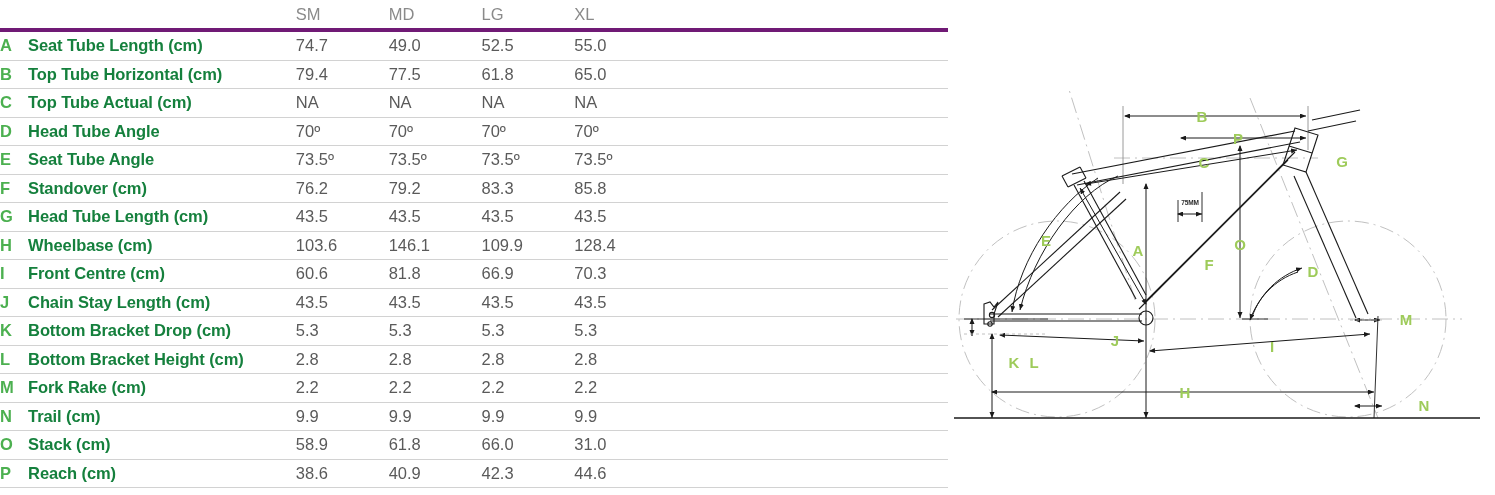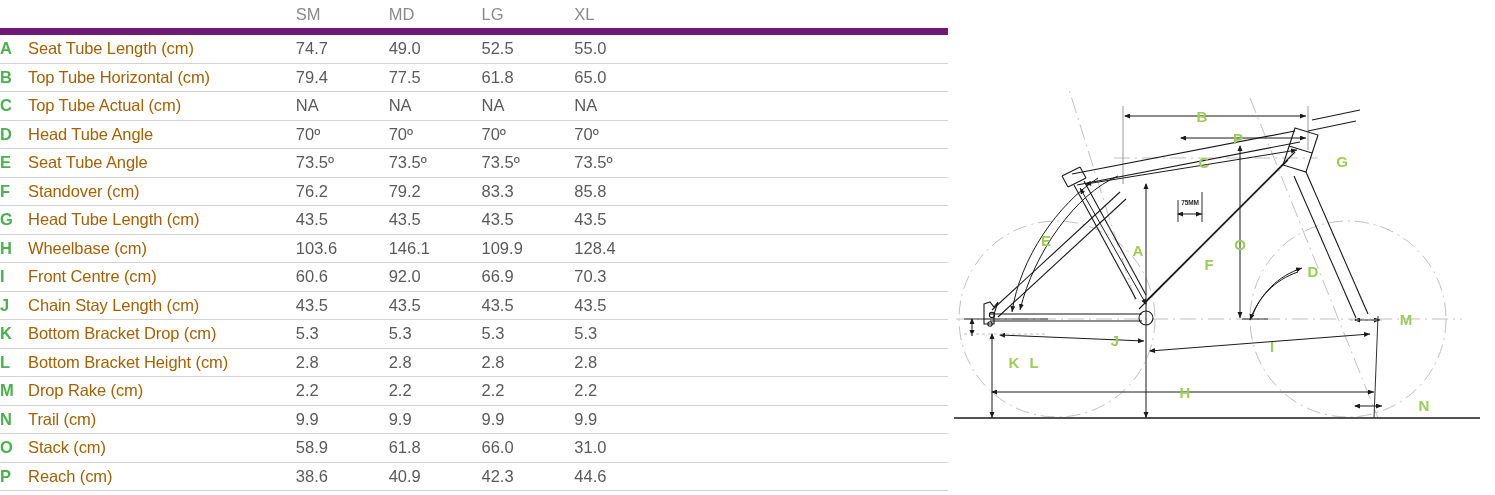--- a/index.html
+++ b/index.html
@@ -28,39 +28,39 @@
 
   table.geo th,table.geo td{
     padding:0;
     text-align:left;
     vertical-align:middle;
     height:27.5px;
     line-height:27.5px;
     white-space:nowrap;
   }
   table.geo thead th{
-    border-bottom:7px solid #701a75;
+    border-bottom:4px solid #701a75;
     color:#8a8a8a;
     font-weight:400;
     font-size:16.5px;
     height:28px;line-height:28px;
   }
   table.geo tbody td{
     border-bottom:1px solid #d2d2d2;
     font-size:16.5px;
   }
   td.letter{
     color:#4cb050;
     font-weight:700;
     font-size:16px;
     padding-right:2px;
   }
   td.label{
-    color:#a16207;
-    font-weight:400;
+    color:#15803d;
+    font-weight:700;
     font-size:16.5px;
     letter-spacing:-0.1px;
   }
   td.val{
     color:#5a5a5a;
     font-weight:400;
     font-size:16.5px;
   }
   td.pad{border-bottom:1px solid #d2d2d2;}
 
@@ -180,21 +180,21 @@
             <td class="val">103.6</td>
             <td class="val">146.1</td>
             <td class="val">109.9</td>
             <td class="val">128.4</td>
             <td class="pad"></td>
           </tr>
           <tr>
             <td class="letter">I</td>
             <td class="label">Front Centre (cm)</td>
             <td class="val">60.6</td>
-            <td class="val">92.0</td>
+            <td class="val">81.8</td>
             <td class="val">66.9</td>
             <td class="val">70.3</td>
             <td class="pad"></td>
           </tr>
           <tr>
             <td class="letter">J</td>
             <td class="label">Chain Stay Length (cm)</td>
             <td class="val">43.5</td>
             <td class="val">43.5</td>
             <td class="val">43.5</td>
@@ -214,21 +214,21 @@
             <td class="letter">L</td>
             <td class="label">Bottom Bracket Height (cm)</td>
             <td class="val">2.8</td>
             <td class="val">2.8</td>
             <td class="val">2.8</td>
             <td class="val">2.8</td>
             <td class="pad"></td>
           </tr>
           <tr>
             <td class="letter">M</td>
-            <td class="label">Drop Rake (cm)</td>
+            <td class="label">Fork Rake (cm)</td>
             <td class="val">2.2</td>
             <td class="val">2.2</td>
             <td class="val">2.2</td>
             <td class="val">2.2</td>
             <td class="pad"></td>
           </tr>
           <tr>
             <td class="letter">N</td>
             <td class="label">Trail (cm)</td>
             <td class="val">9.9</td>

